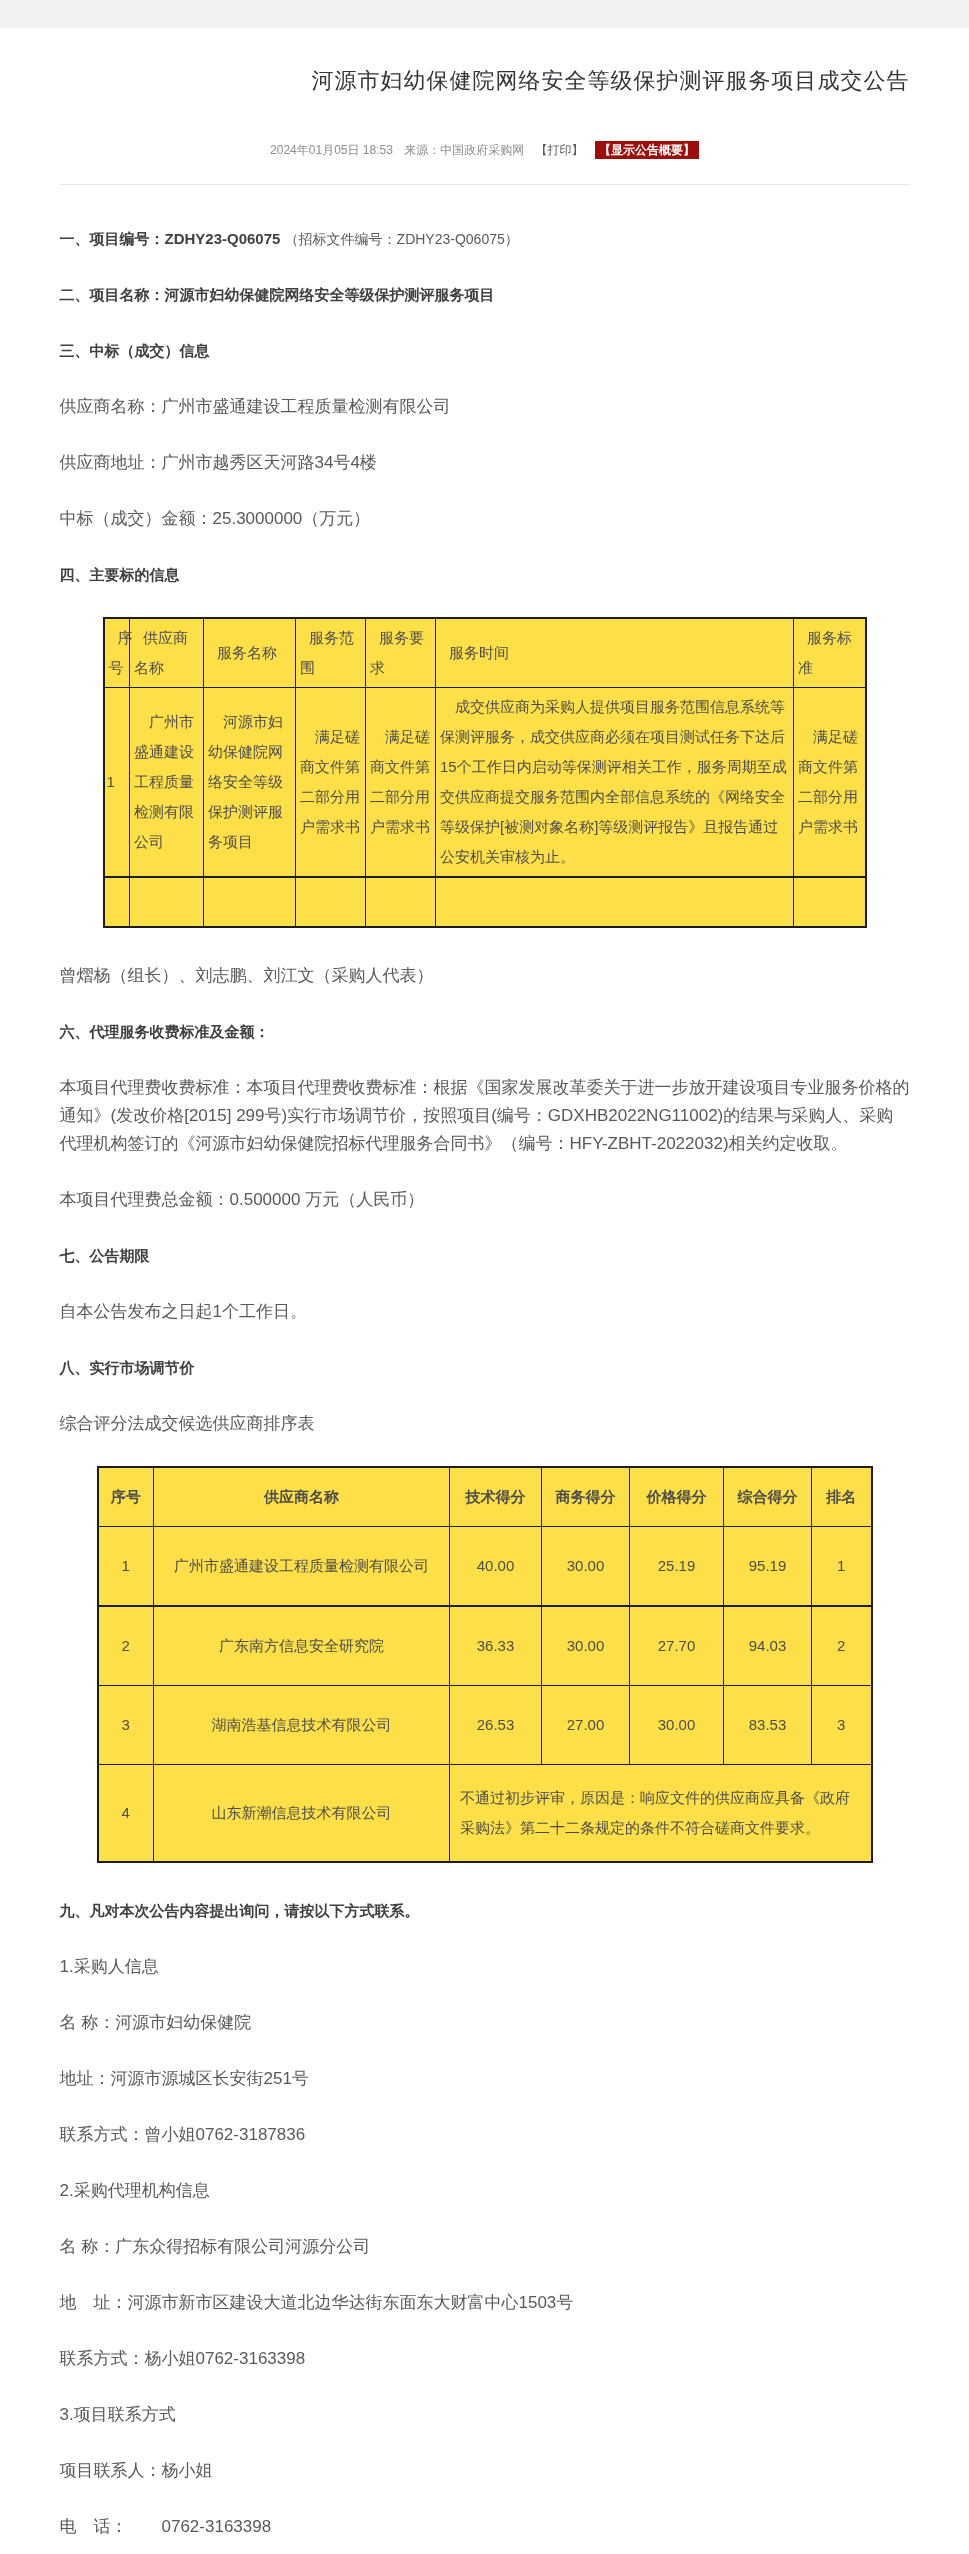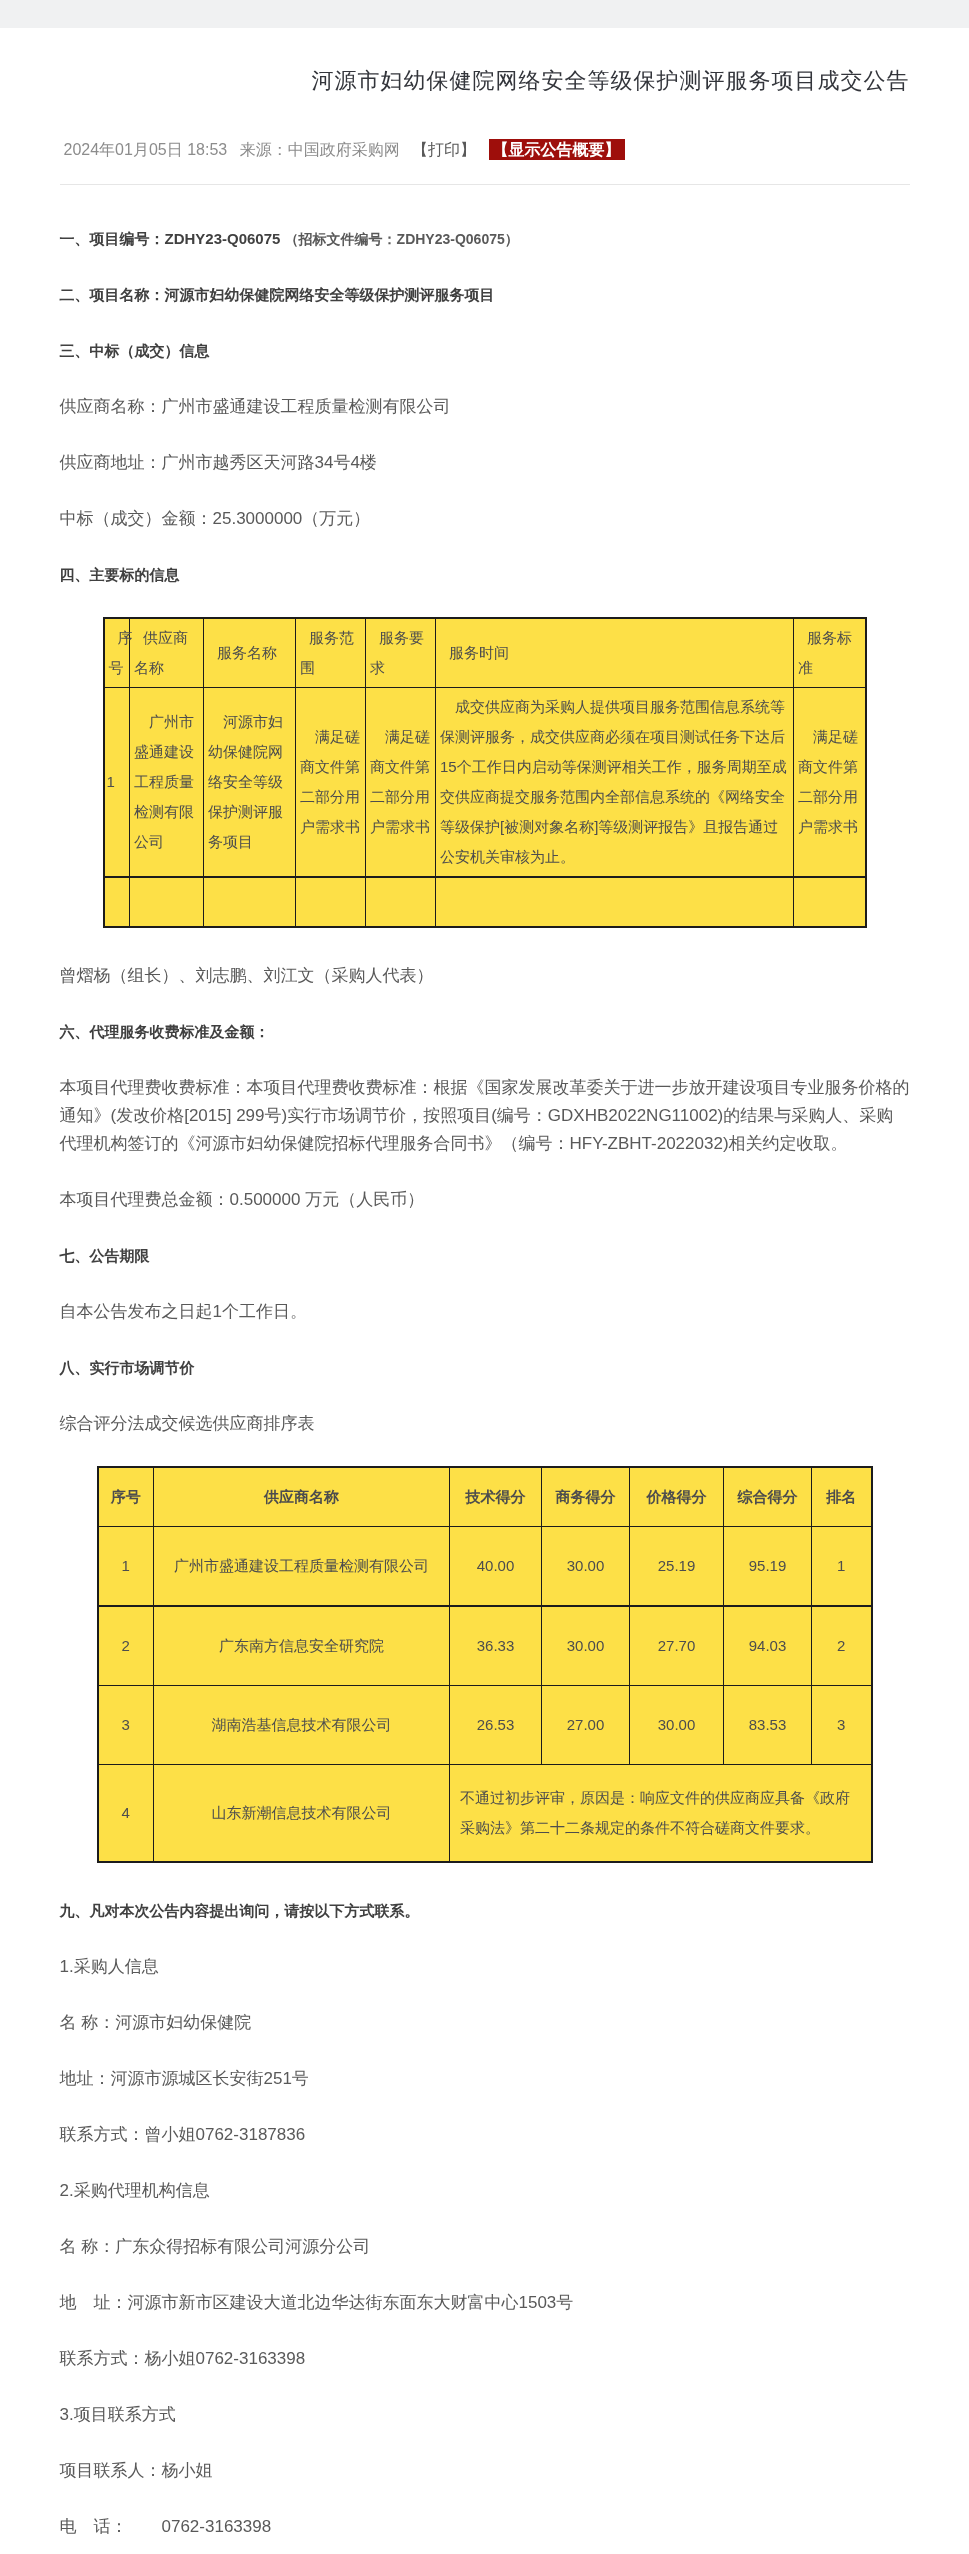--- a/index.html
+++ b/index.html
@@ -7,34 +7,34 @@
     width:969px;min-height:2554px;margin:0 auto;
     font-family:"Liberation Sans","DejaVu Sans",sans-serif;
     color:#595959;
   }
   .topbar{height:28px;background:#f0f1f2;}
   .article{width:850px;margin:0 auto;padding:30px 0 60px;}
   .page-title{
     margin:8px 0 44px;text-align:right;
     font-size:22px;font-weight:normal;color:#33353b;letter-spacing:1px;line-height:30px;
   }
-  .meta{ text-align:left;font-size:16px;color:#8c8c8c;margin:0 0 24px;line-height:20px;}
+  .meta{ text-align:center;font-size:12px;color:#8c8c8c;margin:0 0 24px;line-height:20px;}
   .meta span{margin:0 4px;}
   .meta .print-btn{color:#595959;cursor:pointer;}
   .meta .summary-btn{
     background:#9e0e0b;color:#ffffff;font-weight:bold;
     padding:2px 4px;cursor:pointer;
   }
   .divider{border:none;border-top:1px solid #e6e6e6;margin:0 0 40px;}
 
   .sec-heading{
     font-size:15px;font-weight:bold;color:#404040;
     margin:14px 0 28px;line-height:28px;
   }
-  .sec-heading .note{font-weight:bold;color:#595959;font-size:14px;}
+  .sec-heading .note{font-weight:normal;color:#595959;font-size:14px;}
   p.body-line{font-size:17px;color:#595959;line-height:28px;margin:0 0 28px;}
   p.body-line.multi{margin-bottom:28px;}
 
   table{border-collapse:collapse;table-layout:fixed;margin:6px auto 34px;
         font-size:15px;color:#4d4d4d;background:#fde047;}
   table,th,td{border:1px solid #1c1c1c;}
   table{border-width:2px;}
   th,td{padding:4px 4px;vertical-align:middle;word-break:break-all;line-height:30px;}
   th{font-weight:normal;text-align:left;text-indent:0.6em;}
 

